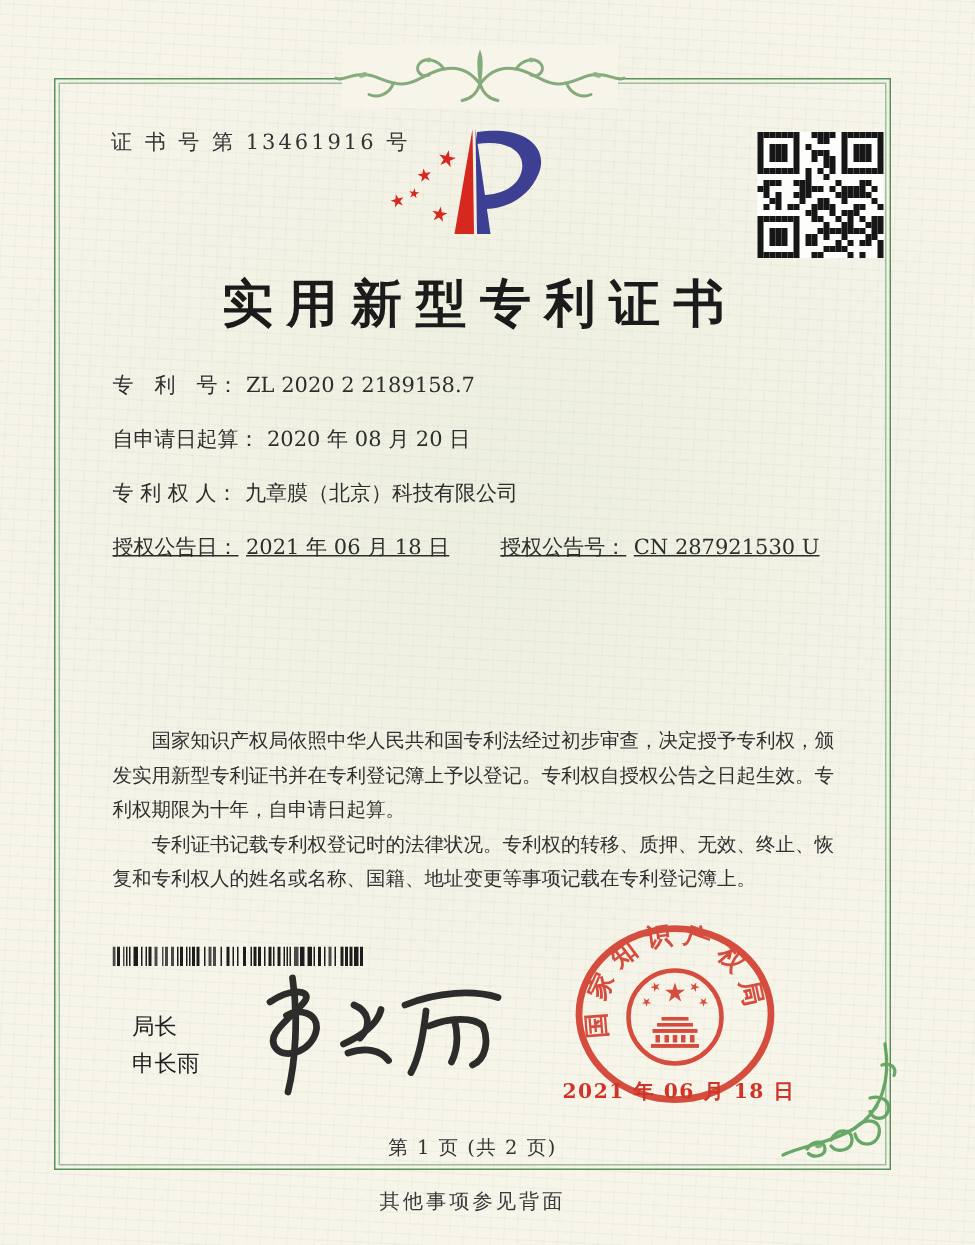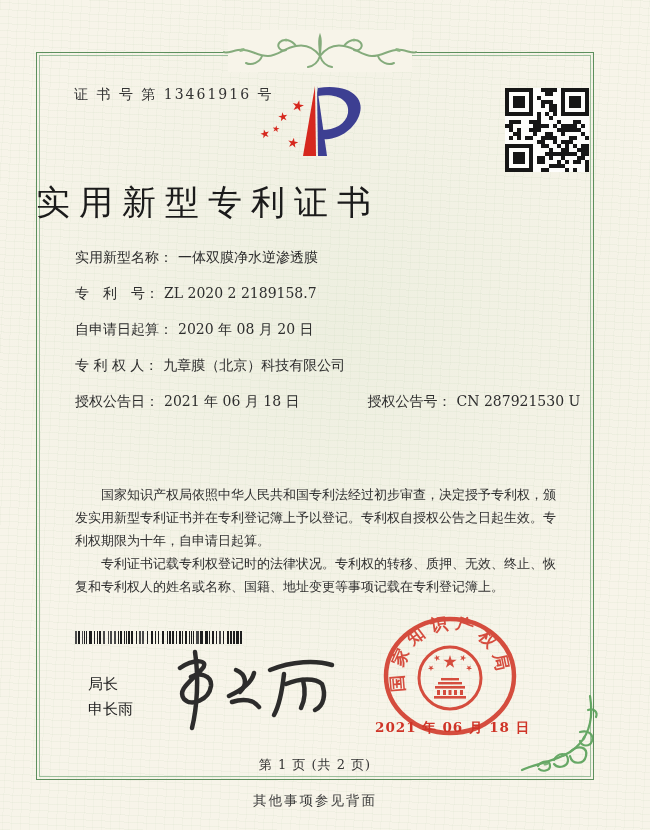--- a/index.html
+++ b/index.html
@@ -18,27 +18,27 @@
     border:1.5px solid #5d8f5d;box-sizing:border-box;}
   .frame-inner{position:absolute;inset:2px;border:1px solid #9bbf9b;}
   .top-ornament{position:absolute;left:222px;top:30px;}
   .corner-flourish{position:absolute;left:518px;top:692px;}
   .cert-no{position:absolute;left:74px;top:86px;font-size:14px;letter-spacing:2px;color:#333;}
   .logo{position:absolute;left:260px;top:78px;}
   .qr{position:absolute;left:505px;top:88px;width:84px;height:84px;
       display:grid;grid-template-columns:repeat(21,4px);grid-auto-rows:4px;background:#fdfdfb;}
   .qr span{display:block;}
   .qr span.on{background:#161616;}
-  .title{position:absolute;left:36px;top:180px;width:456px;margin:0;text-align:left;
-    font-size:34px;font-weight:400;letter-spacing:9px;color:#1b1b1b;}
+  .title{position:absolute;left:36px;top:180px;width:456px;margin:0;text-align:right;
+    font-size:34px;font-weight:700;letter-spacing:9px;color:#1b1b1b;}
   .body{position:absolute;left:75px;top:247px;width:482px;font-size:14px;color:#2d2d2d;}
   .field{line-height:20px;margin-bottom:16px;white-space:nowrap;}
   .f-label{color:#2d2d2d;}
   .f-value{margin-left:5px;}
-  .grant-row{display:flex;gap:68px;line-height:20px;white-space:nowrap;}
+  .grant-row{display:flex;gap:34px;line-height:20px;white-space:nowrap;text-decoration:underline;}
   .paras{position:absolute;left:75px;top:483px;width:481px;font-size:13px;line-height:23px;color:#303030;text-align:justify;}
   .paras p{margin:0;text-indent:2em;}
   .barcode{position:absolute;left:75px;top:631px;width:172px;height:13px;display:flex;align-items:stretch;overflow:hidden;}
   .barcode i{display:block;height:100%;}
   .officer{position:absolute;left:88px;top:672px;font-family:"DejaVu Sans","Liberation Sans",sans-serif;
     font-size:15px;font-weight:500;line-height:25px;color:#222;}
   .signature{position:absolute;left:150px;top:638px;}
   .seal{position:absolute;left:375px;top:606px;}
   .seal-date{position:absolute;left:375px;top:719px;width:150px;text-align:center;
     font-size:13.5px;font-weight:600;color:#cf3427;letter-spacing:1px;white-space:nowrap;}
@@ -530,23 +530,20 @@
       <span></span>
       <span class="on"></span>
       <span></span>
       <span></span>
       <span class="on"></span>
     </div>
 
   <h1 class="title">实用新型专利证书</h1>
 
   <div class="body">
-    <div class="field">
-      <span class="f-label">实用新型名称：</span><span class="f-value">一体双膜净水逆渗透膜</span>
-    </div>
     <div class="field">
       <span class="f-label">专　利　号：</span><span class="f-value">ZL 2020 2 2189158.7</span>
     </div>
     <div class="field">
       <span class="f-label">自申请日起算：</span><span class="f-value">2020 年 08 月 20 日</span>
     </div>
     <div class="field">
       <span class="f-label">专 利 权 人：</span><span class="f-value">九章膜（北京）科技有限公司</span>
     </div>
     <div class="grant-row">

